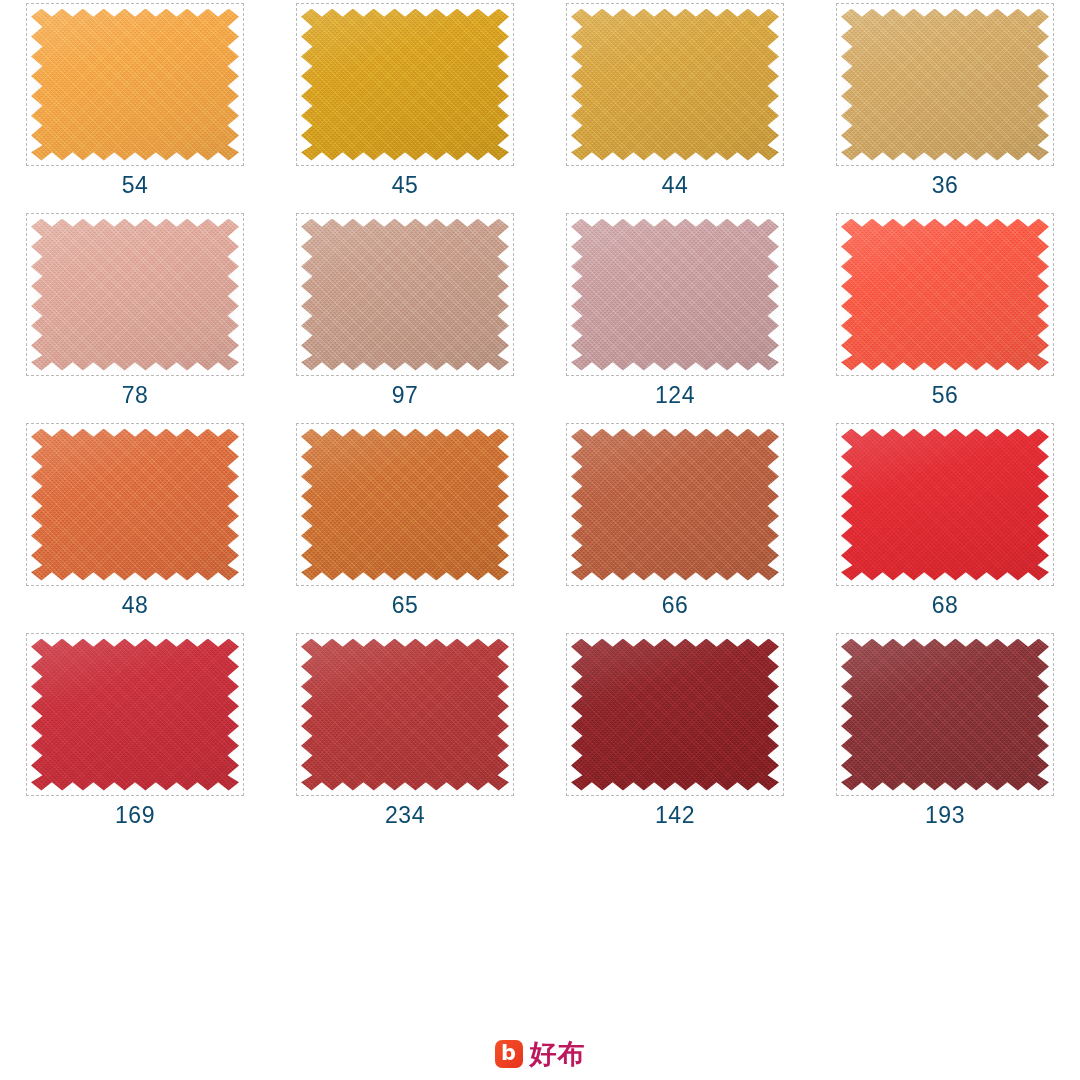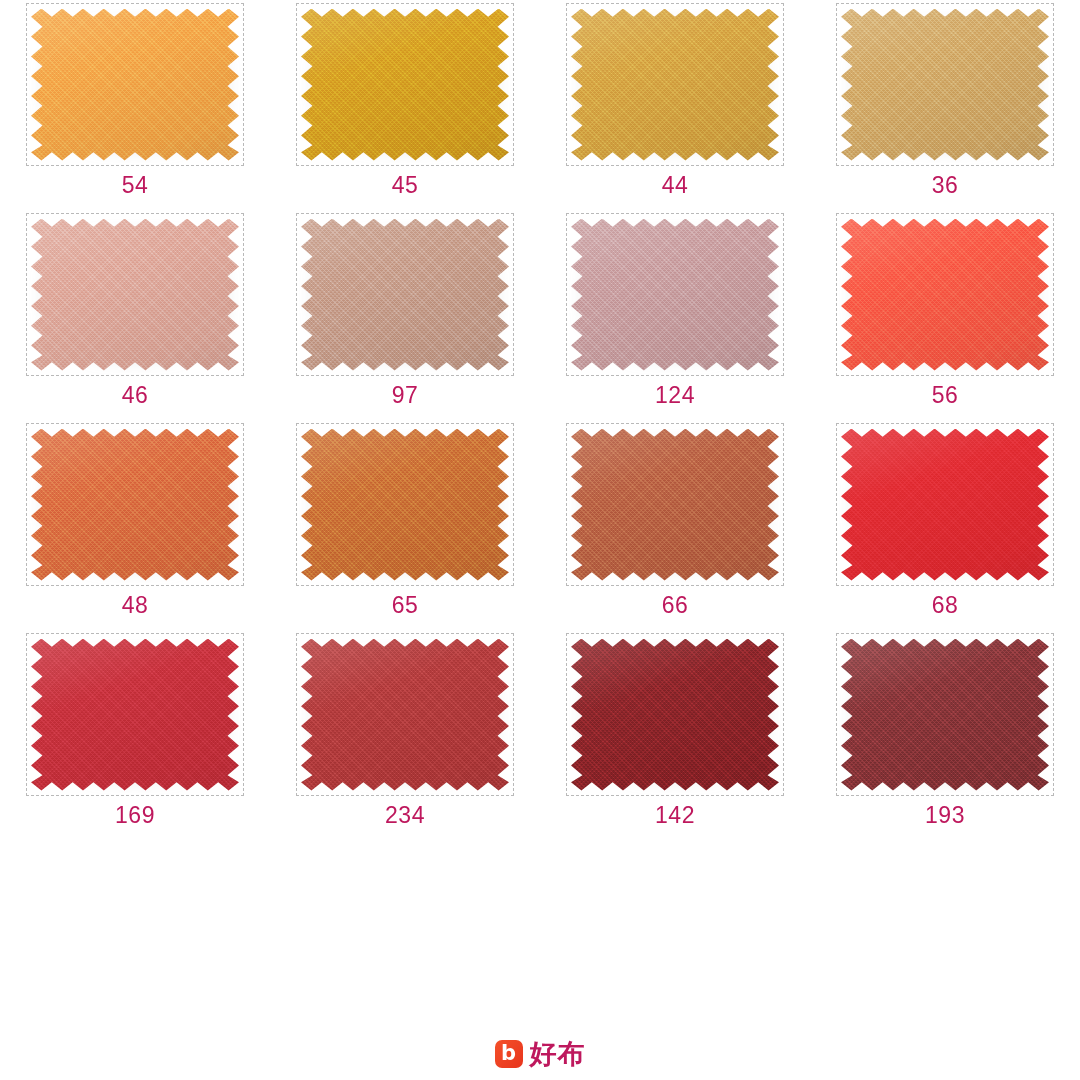--- a/index.html
+++ b/index.html
@@ -136,21 +136,21 @@
       rgba(0,0,0,0.05) 80%,
       rgba(0,0,0,0.10) 100%);
     pointer-events: none;
   }
 
   
   .swatch-label {
     margin-top: 8px;
     font-size: 23px;
     line-height: 1;
-    color: #be185d;
+    color: #0c4a6e;
     letter-spacing: 0.5px;
     font-family: "Liberation Sans", "DejaVu Sans", sans-serif;
   }
 
   
   .brand-footer {
     position: absolute;
     left: 0;
     bottom: 6px;
     width: 1080px;
@@ -233,21 +233,21 @@
         </div>
         <div class="swatch-label">36</div>
       </div>
       <div class="swatch-cell">
         <div class="swatch-frame">
           <div class="fabric-wrap">
             <div class="fabric-shadow"></div>
             <div class="fabric" style="background: rgb(224, 171, 158);"></div>
           </div>
         </div>
-        <div class="swatch-label">46</div>
+        <div class="swatch-label">78</div>
       </div>
       <div class="swatch-cell">
         <div class="swatch-frame">
           <div class="fabric-wrap">
             <div class="fabric-shadow"></div>
             <div class="fabric" style="background: rgb(201, 160, 142);"></div>
           </div>
         </div>
         <div class="swatch-label">97</div>
       </div>

